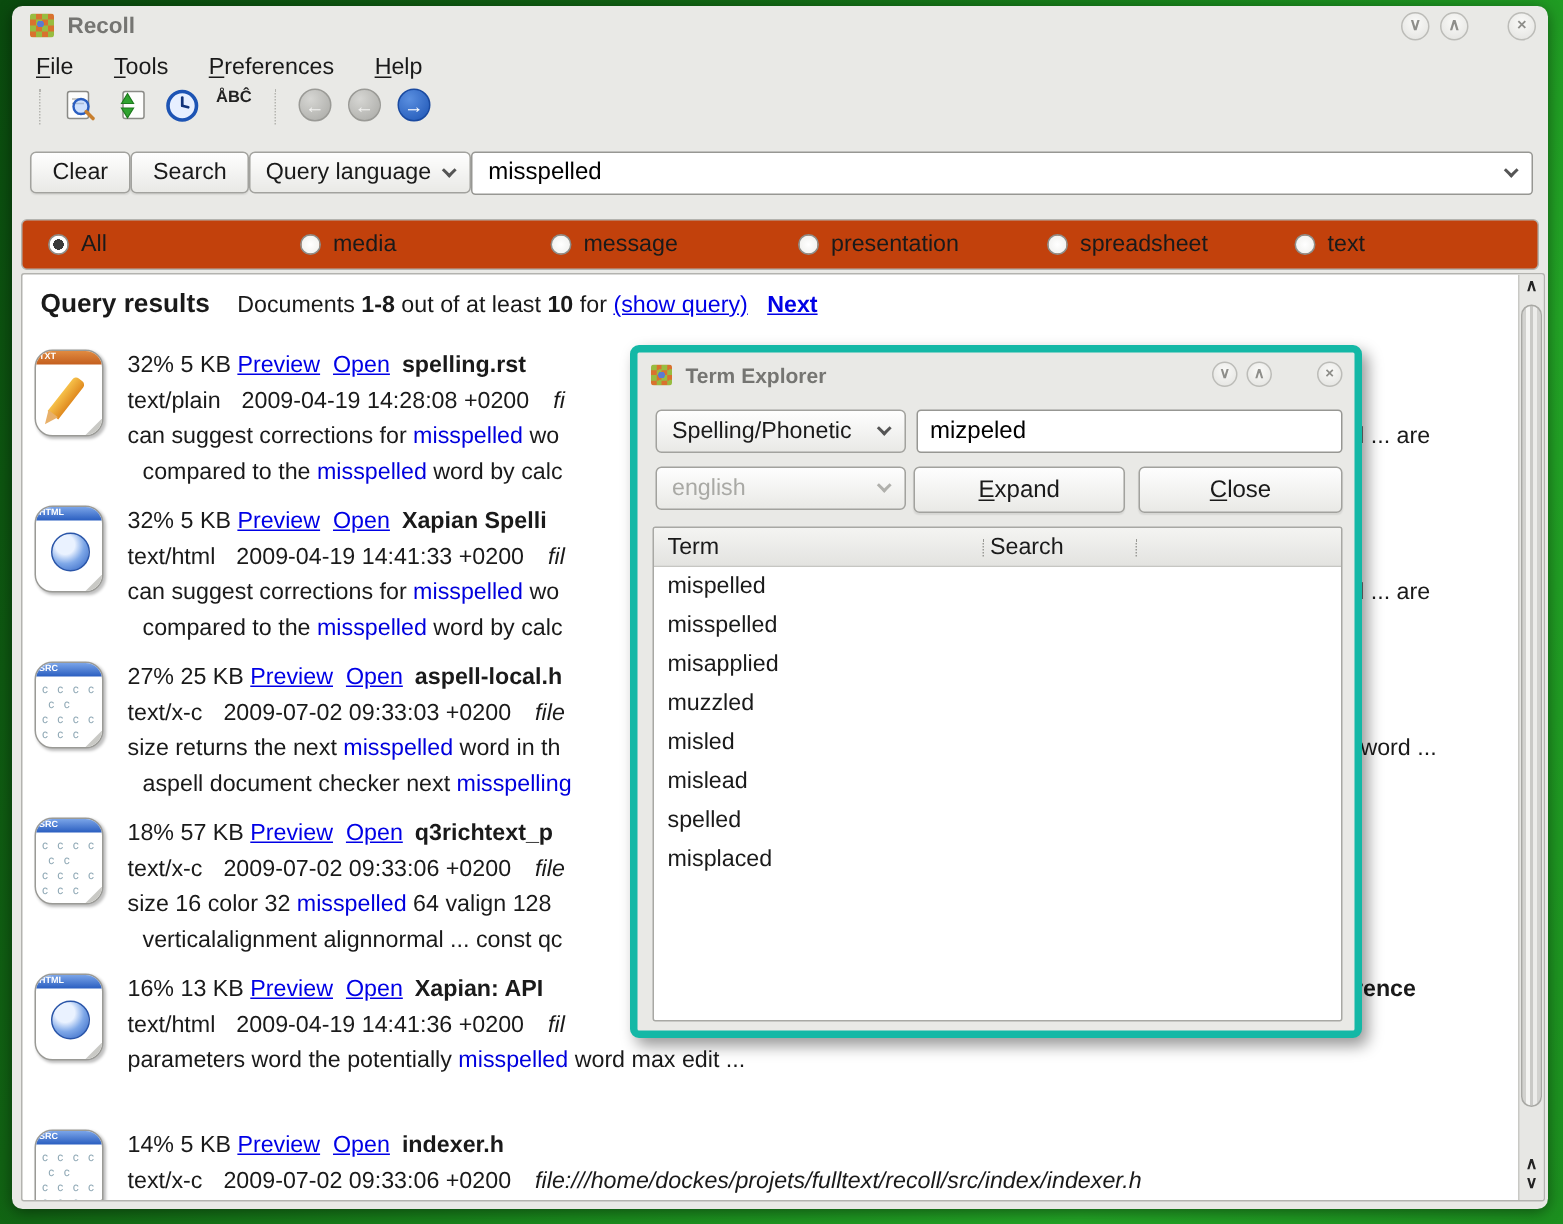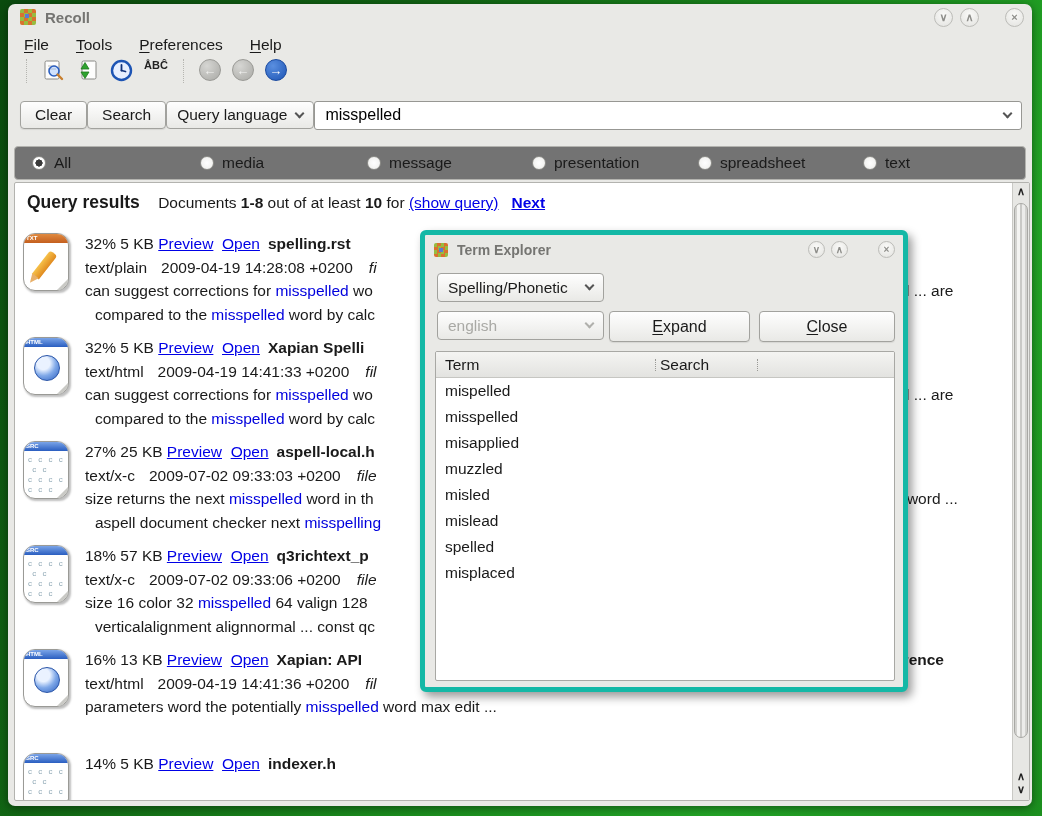--- a/index.html
+++ b/index.html
@@ -51,21 +51,21 @@
   .select {
     background:linear-gradient(#fefefe,#e9e9e6); border:1px solid #a2a29e; border-radius:4px;
     font-size:15.5px; padding:4px 10px; display:flex; align-items:center; gap:9px;
   }
   .chev { width:7px; height:7px; border-right:2px solid #555; border-bottom:2px solid #555; transform:rotate(45deg); margin-top:-4px; flex:0 0 auto; }
   .combo { flex:1; height:29px; background:#fff; border:1px solid #979793; border-radius:3px; display:flex; align-items:center; padding:0 10px; }
   .combo input { border:0; outline:0; flex:1; font-size:16px; font-family:"Liberation Sans",sans-serif; background:transparent; }
   
   .filterrow {
     position:absolute; left:6px; top:142px; width:1012px; height:34px;
-    border:1px solid #b3b3af; border-radius:4px; background:#737373;
+    border:1px solid #b3b3af; border-radius:4px; background:#c2410c;
   }
   .fopt { position:absolute; top:7px; display:flex; align-items:center; gap:8px; font-size:15.5px; }
   .radio { width:14px; height:14px; border:1px solid #8e8e8a; border-radius:50%; background:radial-gradient(#ffffff,#ededea); }
   .radio.sel { background:radial-gradient(circle 3.5px at 50% 50%,#3a3a3a 0 3.5px,#fff 3.6px); }
   
   .results {
     position:absolute; left:6px; top:178px; width:1016px; height:619px;
     background:#fff; border:1px solid #b3b3af; border-radius:2px; overflow:hidden;
   }
   .res-header { height:46px; padding:9px 0 0 12px; font-size:15.5px; white-space:nowrap; }
@@ -293,20 +293,21 @@
           </div>
         </div>
         <div class="result-item">
           <div class="fileicon">
             <div class="strip web">SRC</div>
             <div class="srcdots">c c c c<br>&nbsp;c c<br>c c c c<br>c c c</div>
             <div class="fold"></div>
           </div>
           <div class="rbody">
             <div class="rline"><span class="meta">14% 5 KB </span><a class="lnk">Preview</a><span>&nbsp; </span><a class="lnk">Open</a><span class="title">indexer.h</span></div>
+            <div class="rline"><span class="mime">text/x-c</span><span class="date">2009-07-02 09:33:06 +0200</span><span class="ital">file:///home/dockes/projets/fulltext/recoll/src/index/indexer.h</span></div>
           </div>
         </div>
       </div>
     <div class="rs-scroll">
       <div class="rs-up">∧</div>
       <div class="rs-thumb"></div>
       <div class="rs-btns">∧<br>∨</div>
     </div>
   </div>
 </div>
@@ -316,20 +317,21 @@
     <div class="checker" style="width:14px;height:14px;background-size:14px 14px,7px 7px;"></div>
     <div class="t-label">Term Explorer</div>
     <div class="winbtn">∨</div>
     <div class="winbtn">∧</div>
     <div class="winbtn close">×</div>
   </div>
   <div class="select dlg-select" style="top:38px">
     <span>Spelling/Phonetic</span>
     <span class="chev"></span>
   </div>
+  <input class="dlg-input" value="mizpeled" style="">
   <div class="select dlg-select disabled" style="top:76px">
     <span>english</span>
     <span class="chev"></span>
   </div>
   <button class="btn dlg-btn" style="left:184px;width:141px"><u>E</u>xpand</button>
   <button class="btn dlg-btn" style="left:334px;width:136px"><u>C</u>lose</button>
   <div class="termtable">
     <div class="tt-header">
       <span class="col-term">Term</span>
       <span class="tt-sep" style="left:219px"></span>

